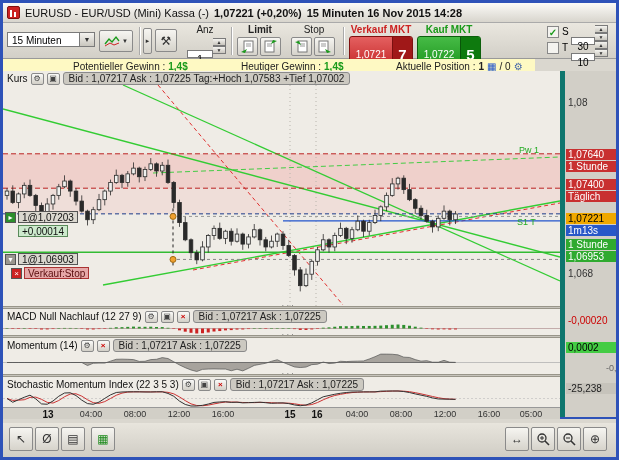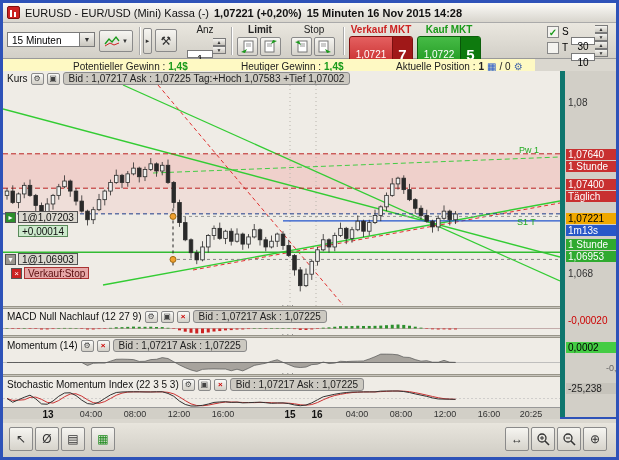--- a/index.html
+++ b/index.html
@@ -564,21 +564,21 @@
         <span style="left:88px;">04:00</span>
         <span style="left:132px;">08:00</span>
         <span style="left:176px;">12:00</span>
         <span style="left:220px;">16:00</span>
         <span class="day" style="left:287px;">15</span>
         <span class="day" style="left:314px;">16</span>
         <span style="left:354px;">04:00</span>
         <span style="left:398px;">08:00</span>
         <span style="left:442px;">12:00</span>
         <span style="left:486px;">16:00</span>
-        <span style="left:528px;">20:25</span>
+        <span style="left:528px;">05:00</span>
       </div>
     </div>
 
     <div class="scale-col">
       <span class="scale-item sc-plain" style="top:26px;">1,08</span>
       <span class="scale-item sc-red" style="top:78px;">1,07640</span>
       <span class="scale-item sc-red" style="top:90px;">1 Stunde</span>
       <span class="scale-item sc-red" style="top:108px;">1,07400</span>
       <span class="scale-item sc-red" style="top:120px;">Täglich</span>
       <span class="scale-item sc-orange" style="top:142px;">1,07221</span>

